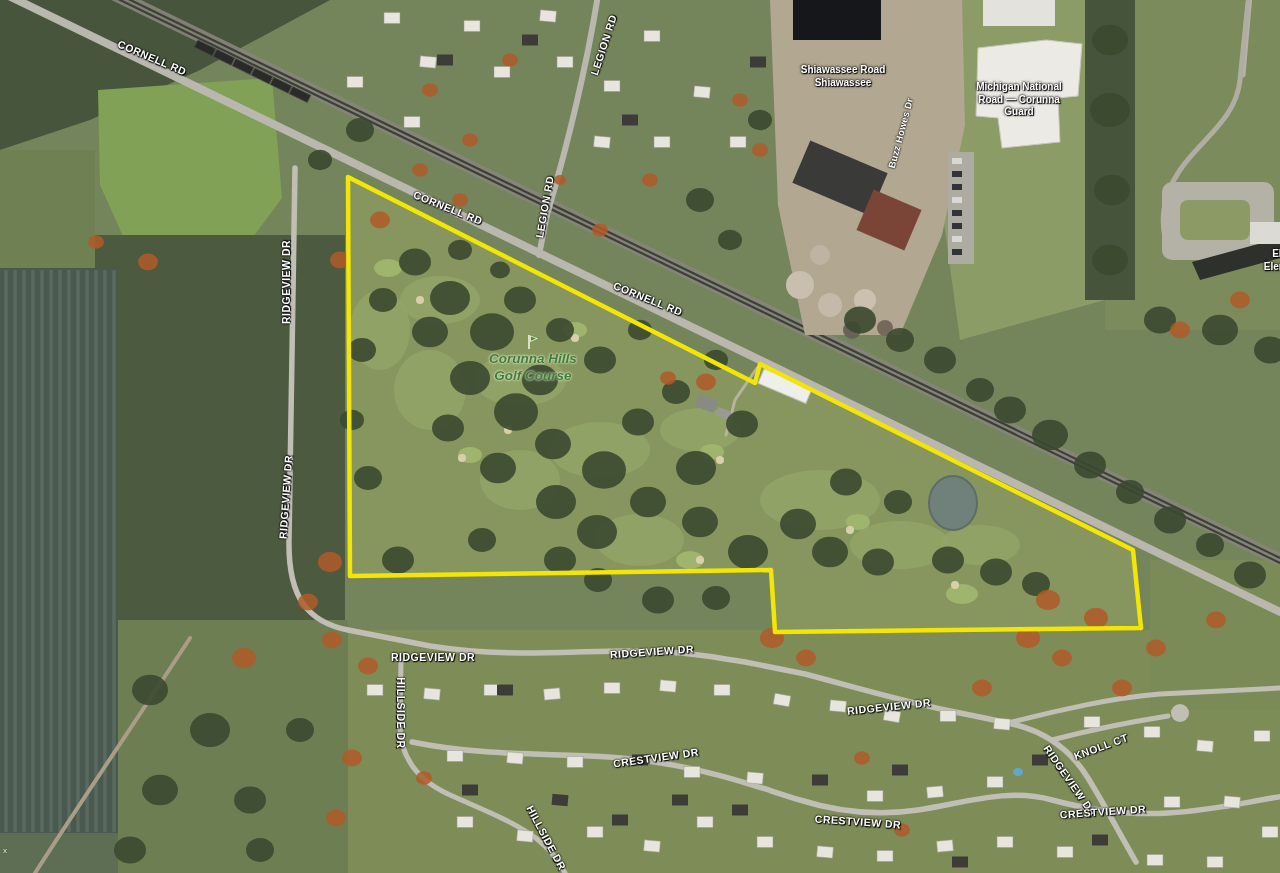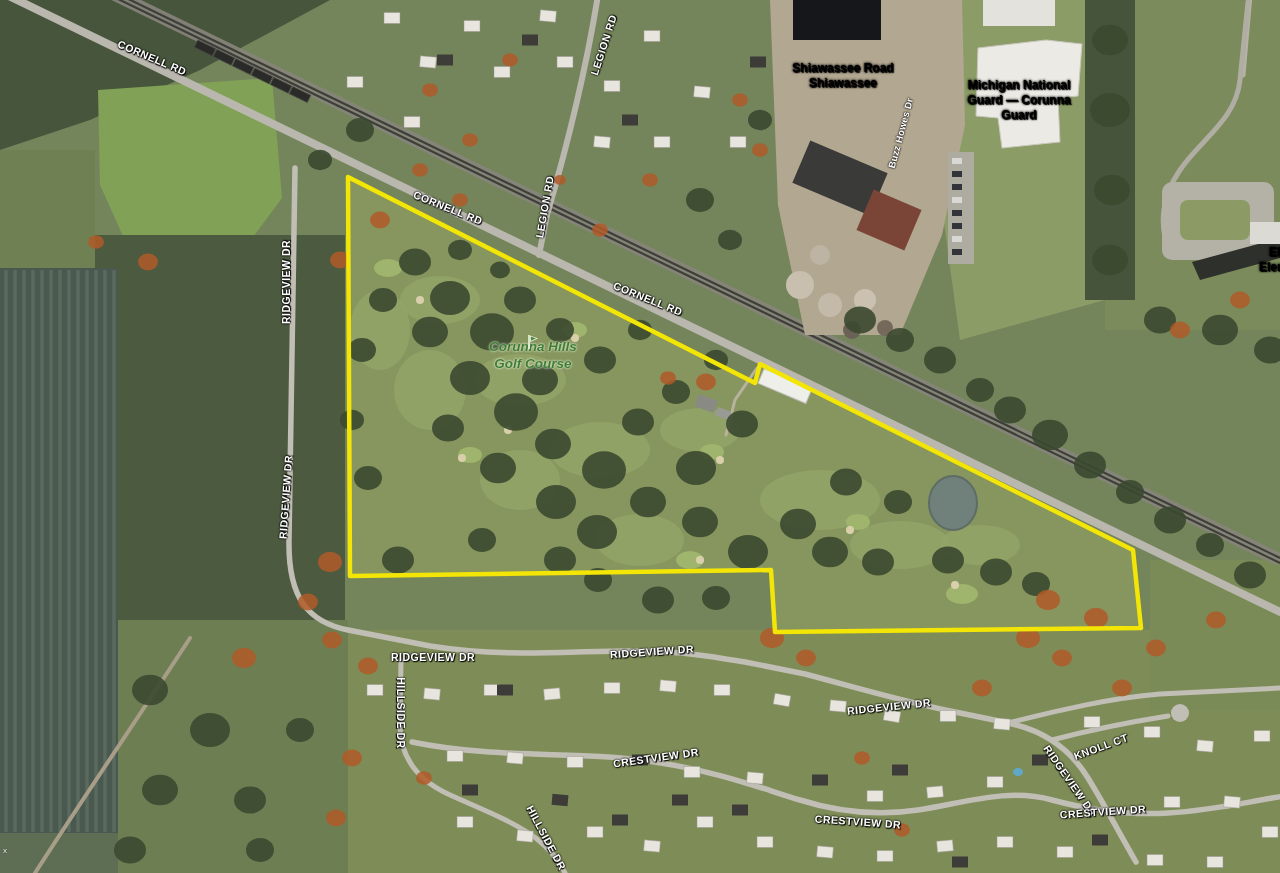--- a/index.html
+++ b/index.html
@@ -5,21 +5,21 @@
   html,body{margin:0;padding:0;background:#222;}
   .stage{position:relative;width:1280px;height:873px;overflow:hidden;
          font-family:"Liberation Sans",sans-serif;background:#74855c;}
   .stage svg{position:absolute;left:0;top:0;}
   #labels{position:absolute;inset:0;pointer-events:none;}
   .lbl{position:absolute;white-space:nowrap;text-align:center;line-height:1.25;}
   .lbl.road{font-weight:bold;font-size:10.5px;color:#ffffff;letter-spacing:.5px;
     text-shadow:0 0 2px #000,0 0 2px #000,1px 1px 1px rgba(0,0,0,.95);}
   .lbl.road-sm{font-weight:bold;font-size:9.5px;color:#fdfdfd;letter-spacing:.3px;
     text-shadow:0 0 2px #000,0 0 2px #000;}
-  .lbl.poi{font-weight:bold;font-size:12px;color:#000000;
+  .lbl.poi{font-weight:bold;font-size:10px;color:#ffffff;
     text-shadow:0 0 2px #000,0 0 3px #000,1px 1px 1px #000;}
   .lbl.golf{font-weight:bold;font-style:italic;font-size:13.5px;color:#3f7d36;
     text-shadow:0 0 2px rgba(238,246,222,.95),0 0 3px rgba(238,246,222,.7);}
   .lbl.artifact{font-size:8px;color:#fff;text-shadow:0 0 1px #000;}
   .golf-flag{position:absolute;pointer-events:none;}
 </style>
 </head>
 <body>
 
 <div class="stage">
@@ -404,28 +404,28 @@
       </div>
       <div class="lbl road" style="left: 546px; top: 838px; transform: translate(-50%, -50%) rotate(62deg);">
         <div>HILLSIDE DR</div>
       </div>
       <div class="lbl poi" style="left: 843px; top: 76px; transform: translate(-50%, -50%) rotate(0deg);">
         <div>Shiawassee Road</div>
         <div>Shiawassee</div>
       </div>
       <div class="lbl poi" style="left: 1019px; top: 100px; transform: translate(-50%, -50%) rotate(0deg);">
         <div>Michigan National</div>
-        <div>Guard — Corunna</div>
+        <div>Road — Corunna</div>
         <div>Guard</div>
       </div>
       <div class="lbl poi" style="left: 1288px; top: 260px; transform: translate(-50%, -50%) rotate(0deg);">
         <div>Elsa M</div>
         <div>Elementar</div>
       </div>
-      <div class="lbl golf" style="left: 533px; top: 356px; transform: translate(-50%, -50%) rotate(0deg); font-style: italic;">
+      <div class="lbl golf" style="left: 533px; top: 368px; transform: translate(-50%, -50%) rotate(0deg); font-style: italic;">
         <div>Corunna Hills</div>
         <div>Golf Course</div>
       </div>
       <svg width="14" height="16" class="golf-flag" style="left: 525px; top: 334px;">
         <line x1="4" y1="1" x2="4" y2="15" stroke="#eef4e0" stroke-width="1.6"></line>
         <polygon points="5,1.5 13,4.5 5,8" fill="#eef4e0"></polygon>
         <polygon points="5.8,2.6 11,4.6 5.8,6.8" fill="#4c8a40"></polygon>
       </svg>
       <div class="lbl artifact" style="left: 5px; top: 851px; transform: translate(-50%, -50%) rotate(0deg);">
         <div>x</div>

